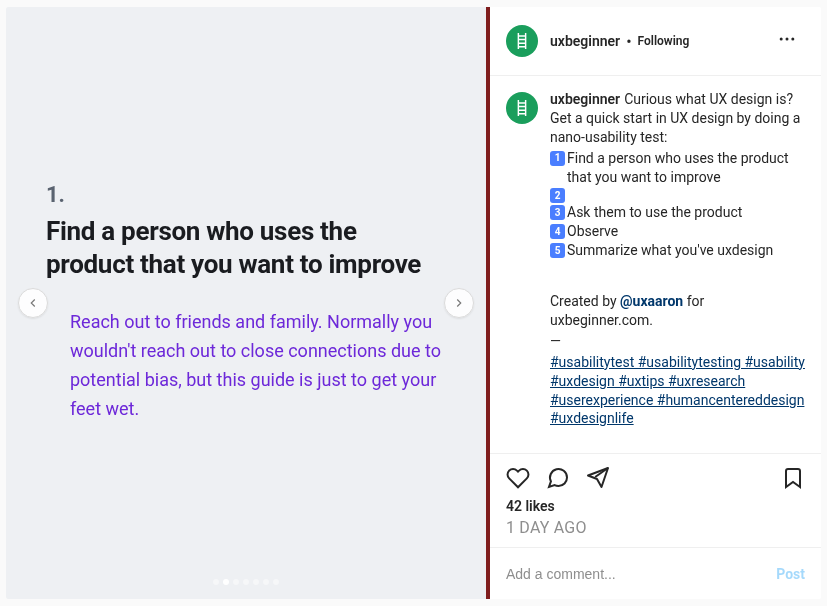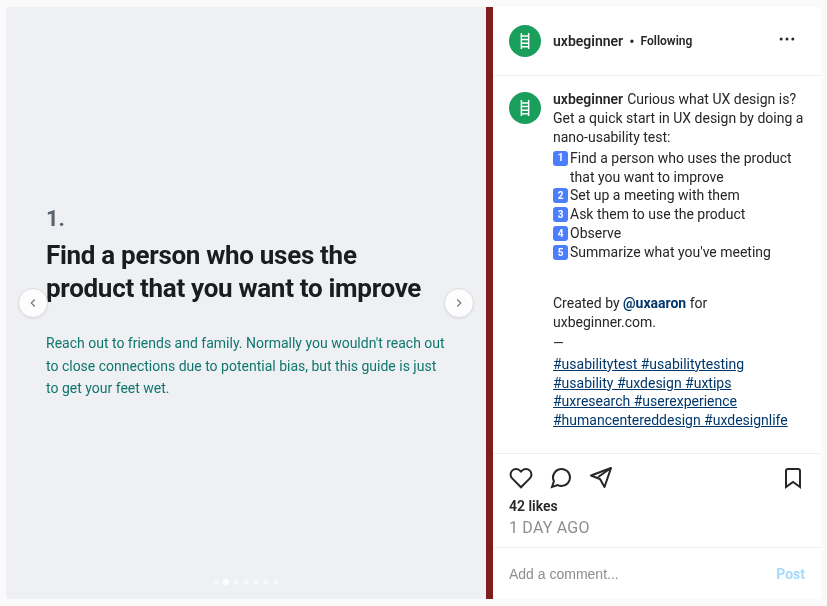--- a/index.html
+++ b/index.html
@@ -39,23 +39,24 @@
   }
   .media .title {
     font-size: 26px;
     font-weight: 700;
     color: #1a1c20;
     line-height: 1.25;
     margin-bottom: 28px;
     letter-spacing: -0.3px;
   }
   .media .body {
-    font-size: 14px;
-    color: #0f766e;
+    font-size: 18px;
+    color: #6d28d9;
     line-height: 1.6;
+    margin-left: 24px;
   }
   .nav-btn {
     position: absolute;
     top: 50%;
     transform: translateY(-50%);
     width: 30px;
     height: 30px;
     background: rgba(255,255,255,0.85);
     border: 1px solid #dbdbdb;
     border-radius: 50%;
@@ -80,21 +81,21 @@
   .dots span {
     width: 6px; height: 6px; border-radius: 50%;
     background: rgba(255,255,255,0.45);
   }
   .dots span.active { background: #fff; }
 
   .side {
     flex: 1;
     display: flex;
     flex-direction: column;
-    border-left: 7px solid #7f1d1d;
+    border-left: 4px solid #7f1d1d;
     min-width: 0;
     justify-content: center;
   }
   .header {
     display: flex;
     align-items: center;
     padding: 14px 16px;
     border-bottom: 1px solid #efefef;
   }
   .avatar {
@@ -251,33 +252,32 @@
           </svg>
         </div>
         <div class="caption-text">
           <p><span class="u">uxbeginner</span><span>Curious what UX design is? Get a quick start in UX design by doing a nano-usability test:</span></p>
           <div class="step">
               <span class="emoji">1</span>
               <span>Find a person who uses the product that you want to improve</span>
             </div>
           <div class="step">
               <span class="emoji">2</span>
-              <span>Set up a meeting with them</span>
             </div>
           <div class="step">
               <span class="emoji">3</span>
               <span>Ask them to use the product</span>
             </div>
           <div class="step">
               <span class="emoji">4</span>
               <span>Observe</span>
             </div>
           <div class="step">
               <span class="emoji">5</span>
-              <span>Summarize what you've meeting</span>
+              <span>Summarize what you've uxdesign</span>
             </div>
           <div class="gap"></div>
           <div class="gap"></div>
           <p><span>Created by </span><a class="mention">@uxaaron</a><span> for uxbeginner.com.</span></p>
           <p>—</p>
           <p class="hashtags">#usabilitytest #usabilitytesting #usability #uxdesign #uxtips #uxresearch #userexperience #humancentereddesign #uxdesignlife</p>
         </div>
       </div>
     </div>
 

